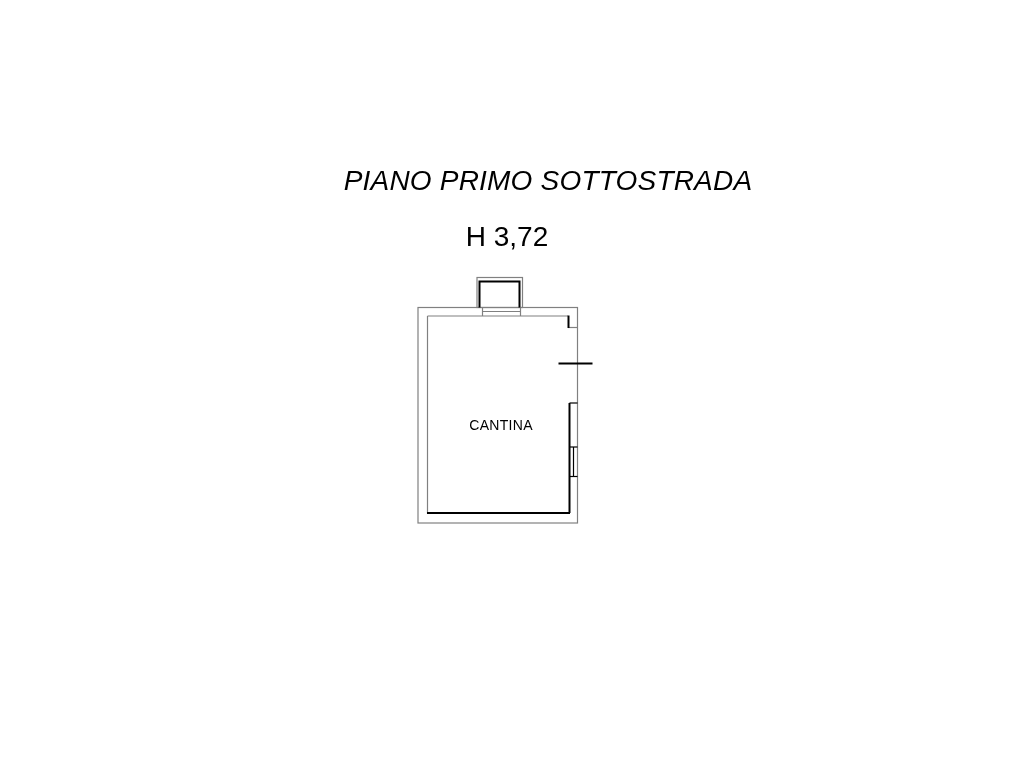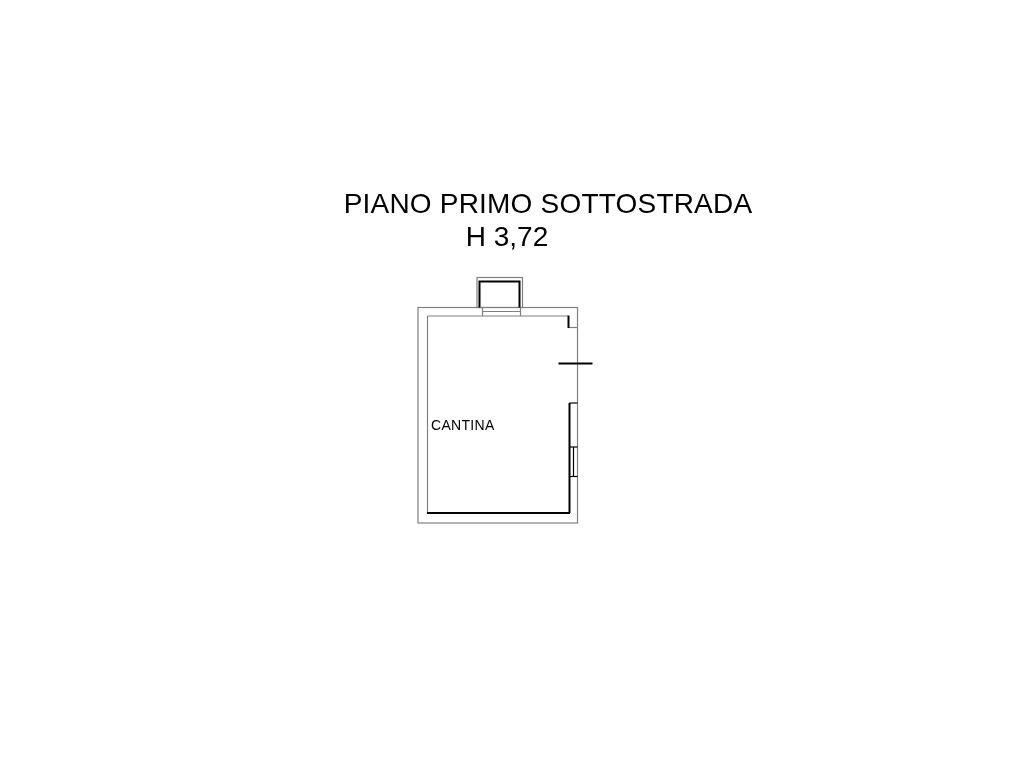--- a/index.html
+++ b/index.html
@@ -10,47 +10,48 @@
   }
   .canvas {
     position: relative;
     width: 1024px;
     height: 768px;
     background: #ffffff;
     overflow: hidden;
   }
   .plan-title {
     position: absolute;
-    top: 190px;
+    top: 167px;
     left: 248px;
     width: 600px;
     text-align: center;
     font-size: 28px;
     line-height: 1;
     color: var(--text-black, #000000);
     letter-spacing: 0.2px;
     white-space: nowrap;
+    font-style: italic;
   }
   .plan-height {
     position: absolute;
     top: 223px;
     left: 407px;
     width: 200px;
     text-align: center;
     font-size: 28px;
     line-height: 1;
     color: var(--text-black, #000000);
     white-space: nowrap;
   }
   .room-label {
     position: absolute;
     top: 418px;
     left: 431px;
     width: 140px;
-    text-align: left;
+    text-align: center;
     font-size: 14px;
     line-height: 1;
     color: var(--text-black, #000000);
     letter-spacing: 0.3px;
     white-space: nowrap;
   }
   svg.plan {
     position: absolute;
     top: 0;
     left: 0;

